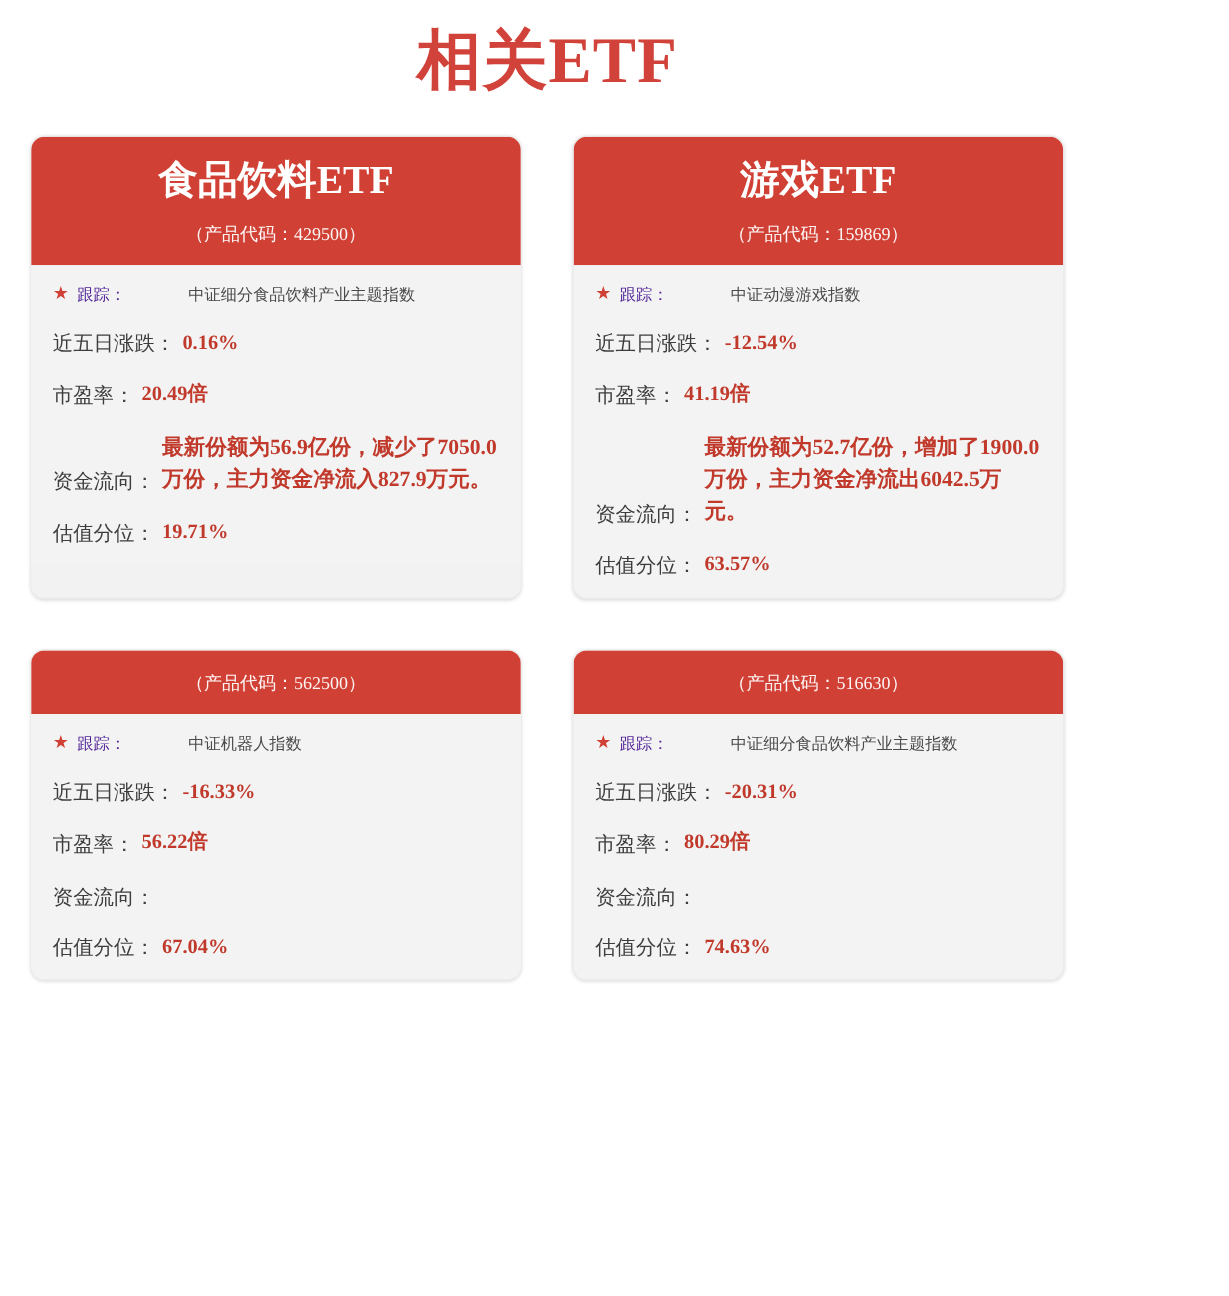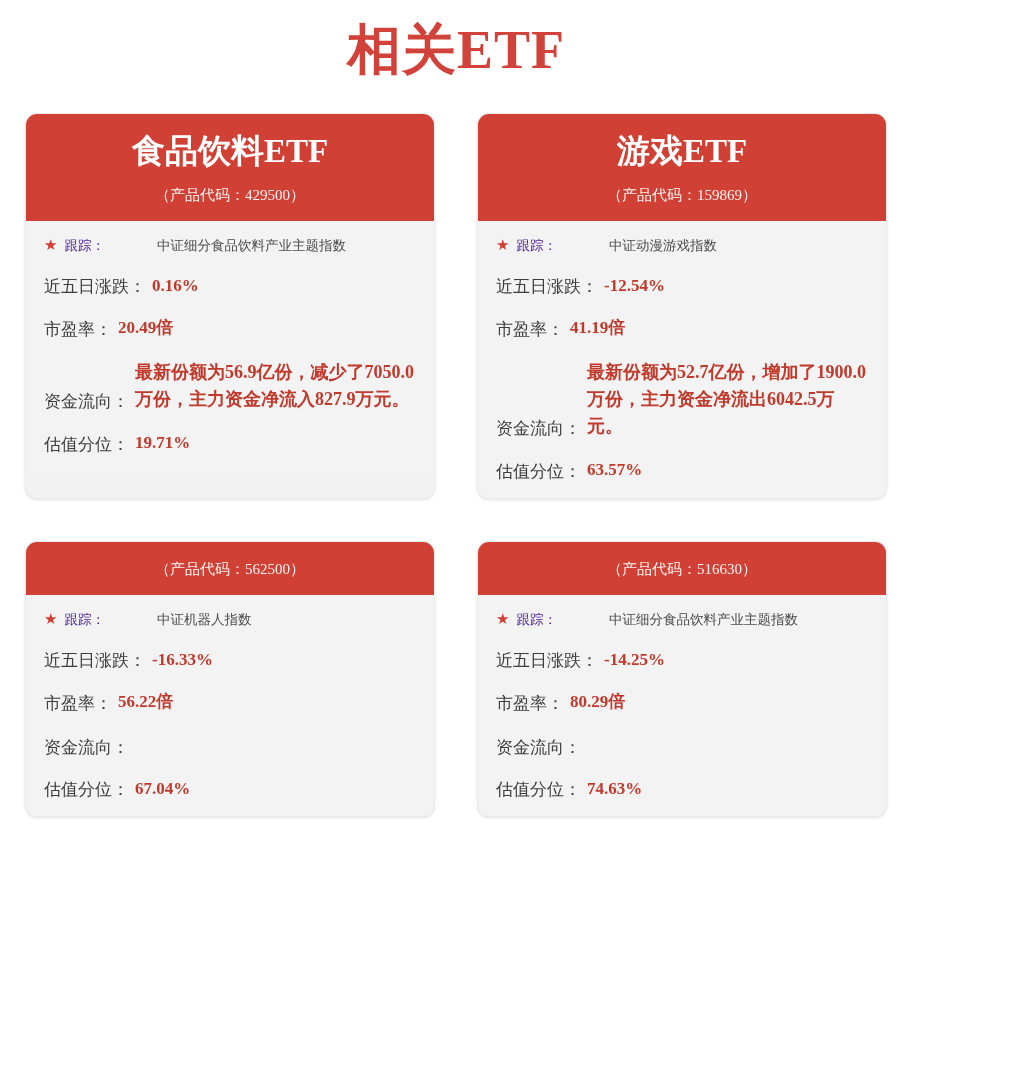--- a/index.html
+++ b/index.html
@@ -212,21 +212,21 @@
         <div class="card-code">（产品代码：516630）</div>
       </div>
       <div class="card-body">
         <div class="track-row">
           <span class="star-icon">★</span>
           <span class="track-label">跟踪：</span>
           <span class="track-value">中证细分食品饮料产业主题指数</span>
         </div>
         <div class="row">
           <span class="label">近五日涨跌：</span>
-          <span class="value">-14.25%</span>
+          <span class="value">-20.31%</span>
         </div>
         <div class="row">
           <span class="label">市盈率：</span>
           <span class="value">80.29倍</span>
         </div>
         <div class="row flow">
           <span class="label">资金流向：</span>
         </div>
         <div class="row">
           <span class="label">估值分位：</span>

